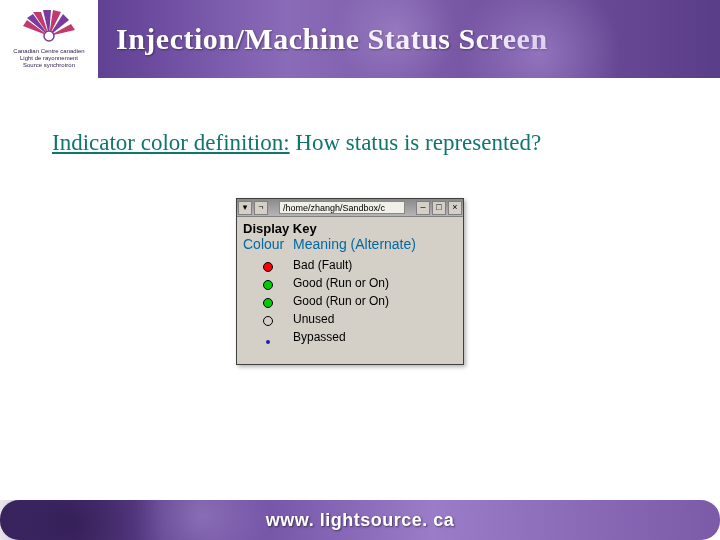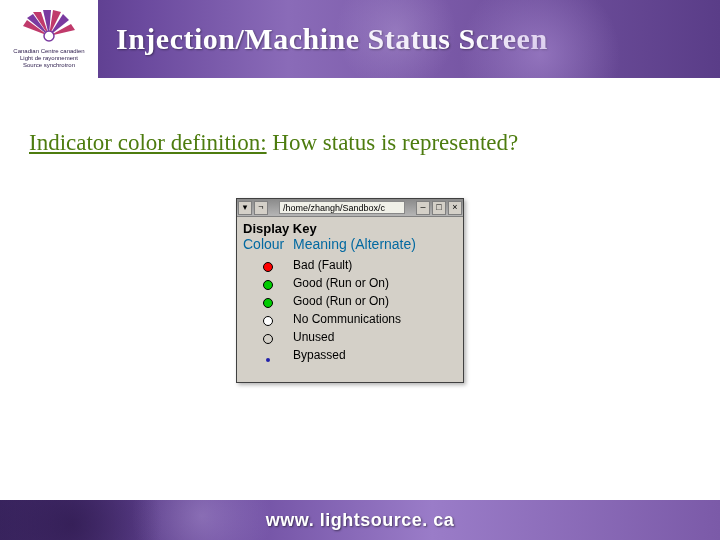--- a/index.html
+++ b/index.html
@@ -56,23 +56,23 @@
   }
   .title {
     color: #ffffff;
     font-size: 30px;
     font-weight: bold;
     margin-left: 18px;
     text-shadow: 1px 1px 2px rgba(0,0,0,0.4);
     letter-spacing: 0.5px;
   }
   .subtitle {
-    margin: 52px 0 0 29px;
+    margin: 52px 0 0 52px;
     font-size: 23px;
-    color: #4d7c0f;
+    color: #0f766e;
   }
   .subtitle .underlined {
     text-decoration: underline;
   }
   .window {
     position: absolute;
     left: 236px;
     top: 198px;
     width: 228px;
     background: #d4d0c8;
@@ -171,20 +171,21 @@
   .footer-band {
     position: absolute;
     bottom: 0;
     left: 0;
     right: 0;
     height: 40px;
     background: linear-gradient(90deg, #3a2560 0%, #6b4a9e 30%, #9a7cc8 60%, #7b5aa8 100%);
     display: flex;
     align-items: center;
     justify-content: center;
+    border-radius: 19px;
   }
   .footer-band::before {
     content: "";
     position: absolute;
     inset: 0;
     background:
       radial-gradient(circle at 10% 60%, rgba(40,20,70,0.6) 0, rgba(40,20,70,0) 90px),
       radial-gradient(circle at 28% 40%, rgba(200,180,230,0.35) 0, rgba(200,180,230,0) 70px);
     pointer-events: none;
   }
@@ -257,26 +258,20 @@
           <div class="key-label">Good (Run or On)</div>
         </div>
         <div class="key-row">
           <div class="key-icon">
             <div class="dot" style="background: rgb(0, 204, 0);"></div>
           </div>
           <div class="key-label">Good (Run or On)</div>
         </div>
         <div class="key-row">
           <div class="key-icon">
-            <div class="dot" style="background: rgb(255, 255, 255);"></div>
-          </div>
-          <div class="key-label">No Communications</div>
-        </div>
-        <div class="key-row">
-          <div class="key-icon">
             <div class="circle-open"></div>
           </div>
           <div class="key-label">Unused</div>
         </div>
         <div class="key-row">
           <div class="key-icon">
             <div class="tiny-dot" style="background: rgb(32, 32, 170);"></div>
           </div>
           <div class="key-label">Bypassed</div>
         </div>

